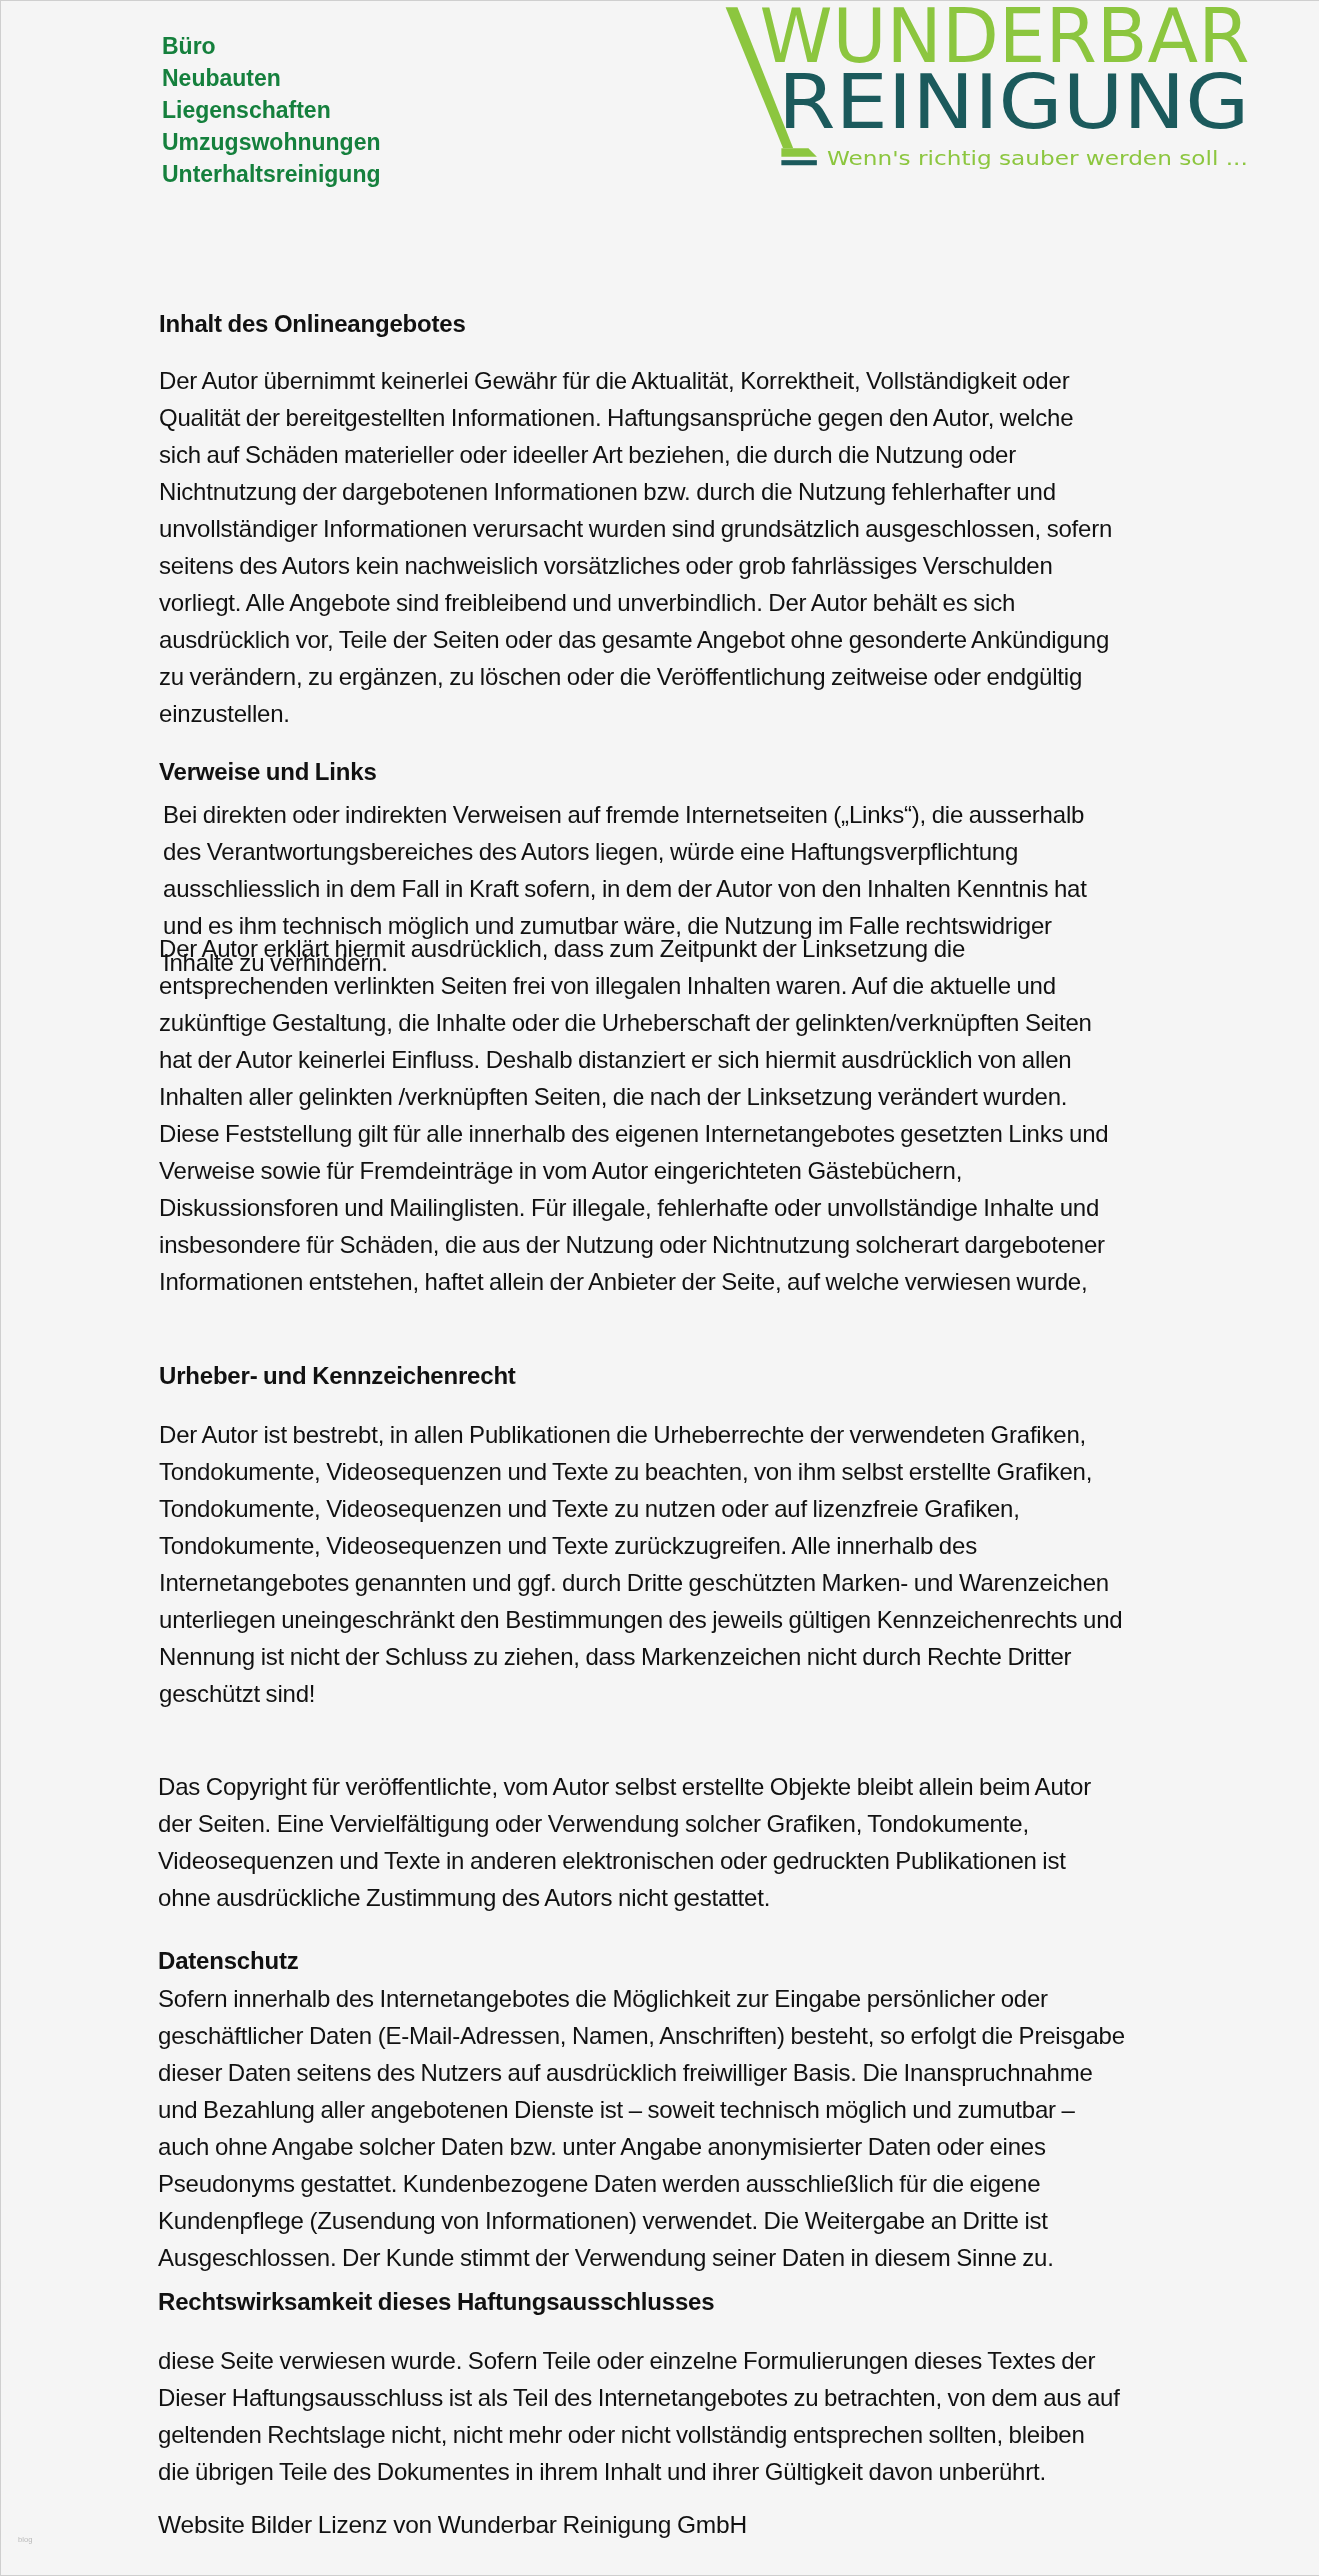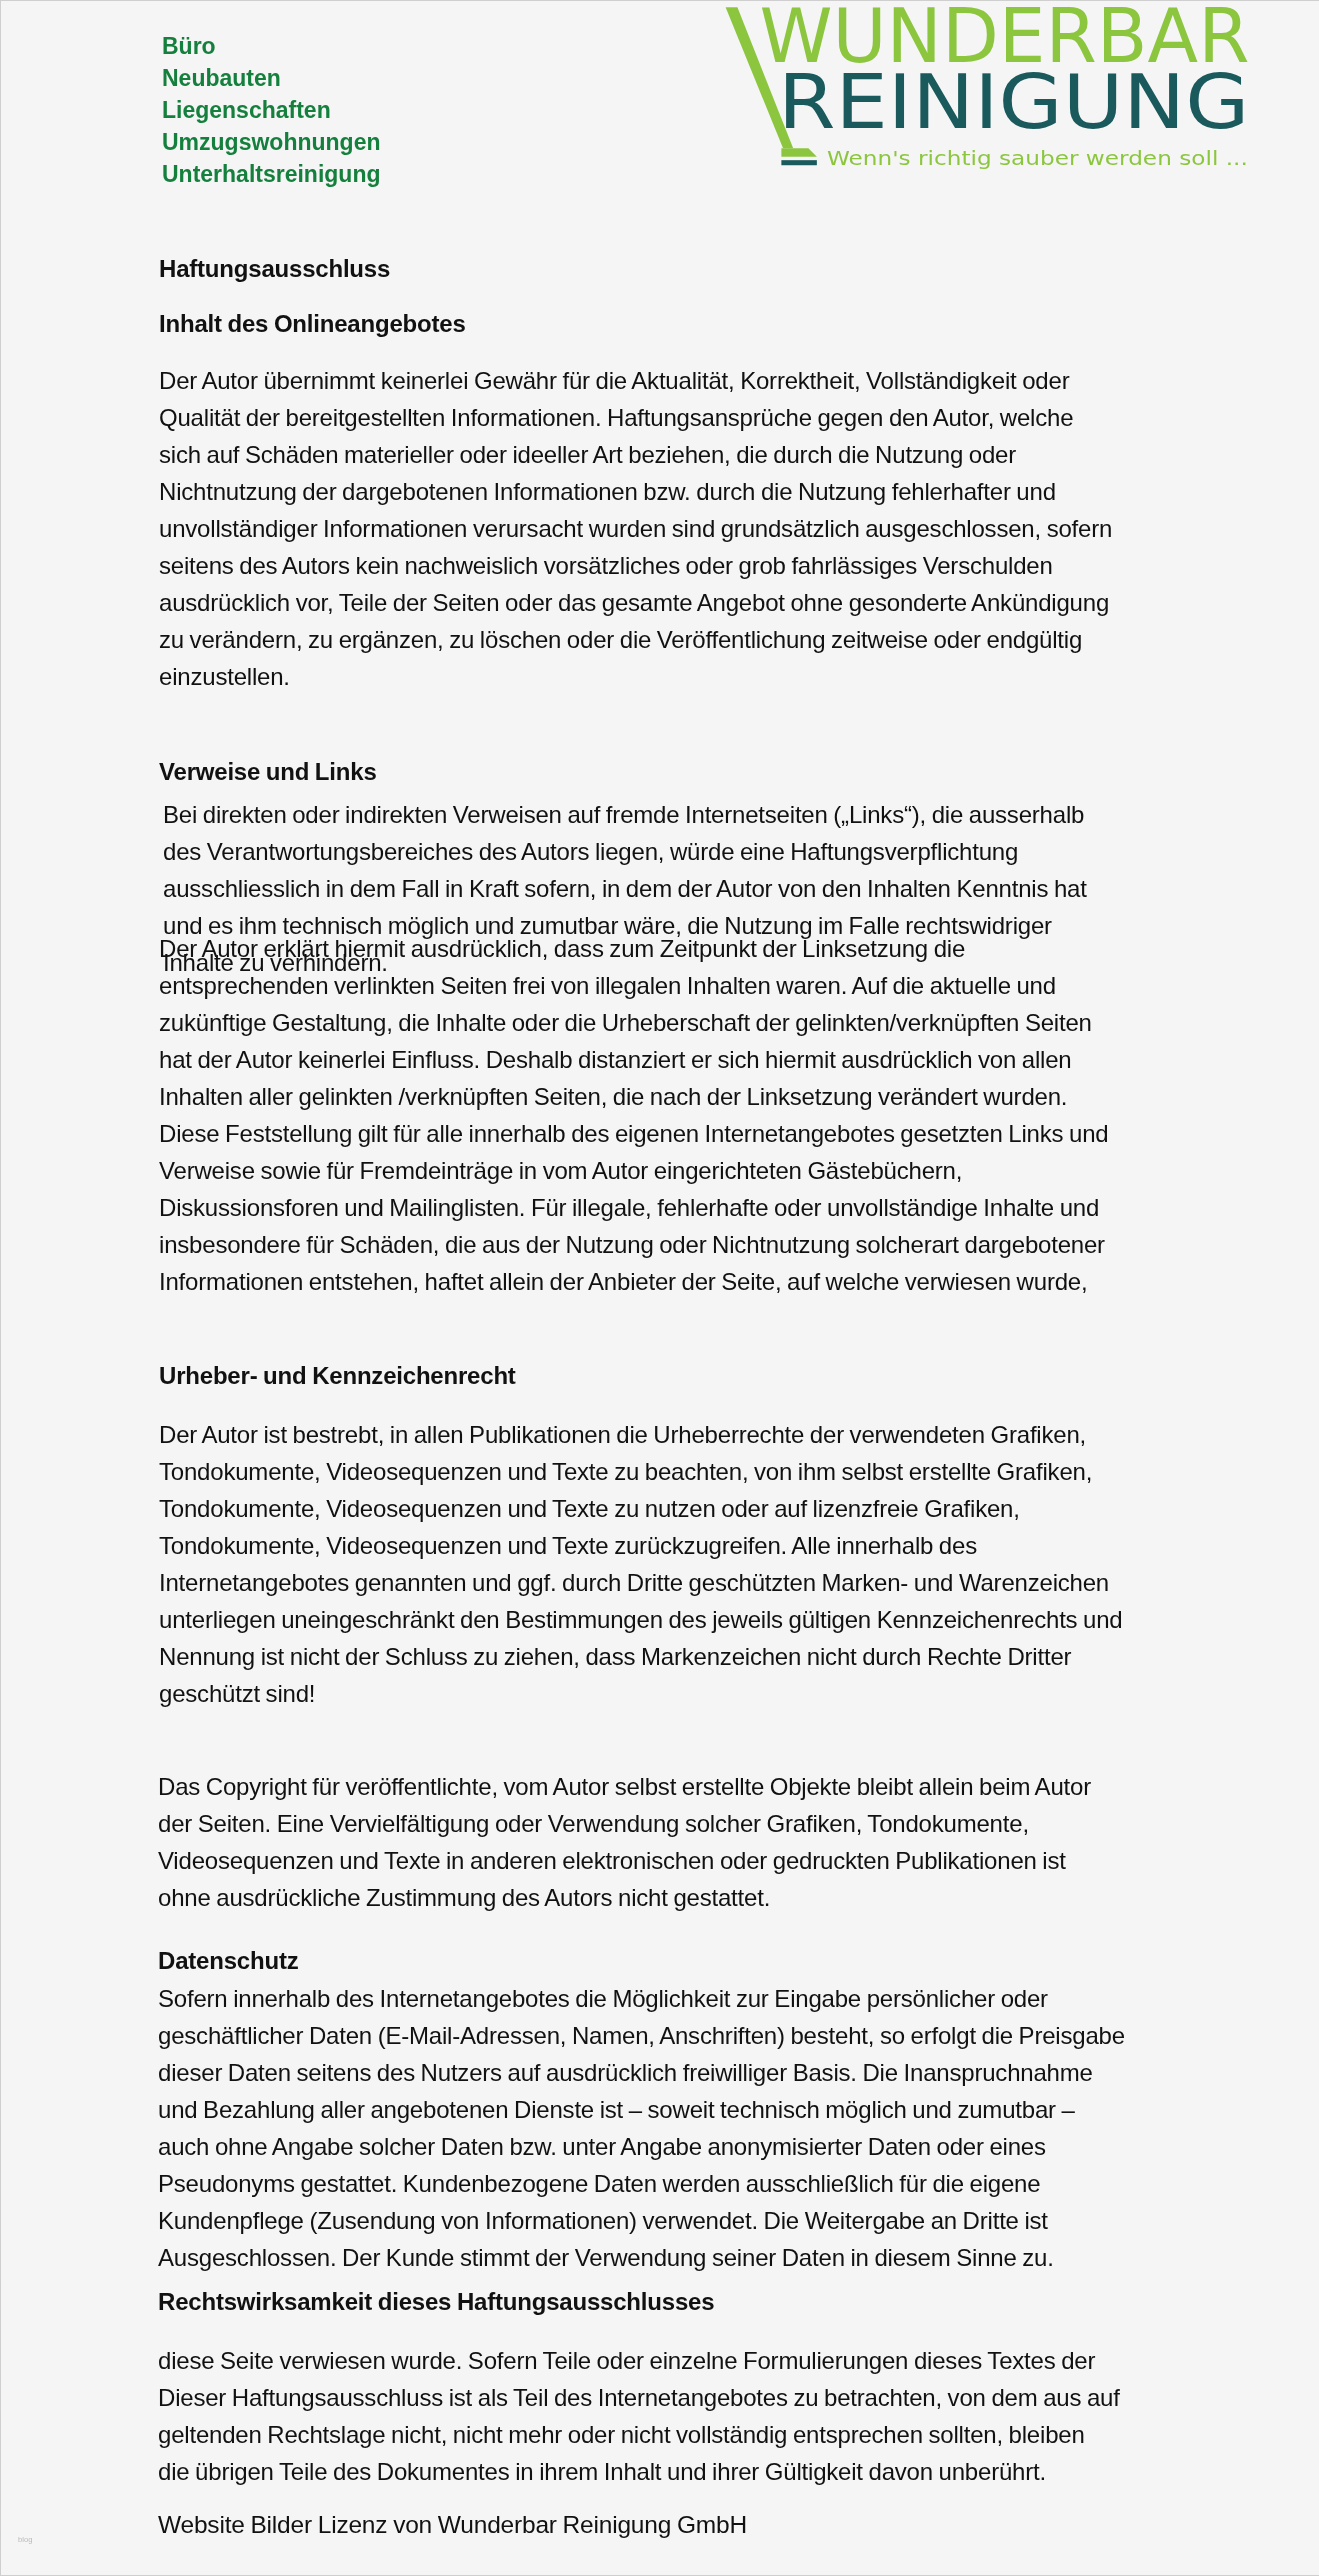--- a/index.html
+++ b/index.html
@@ -74,30 +74,30 @@
   <svg class="logo" viewBox="0 0 640 200">
 
     <polygon points="0,5 14,5 80,172 68,172" fill="#8cc63f"></polygon>
     <polygon points="66,172 98,172 108,182 66,182" fill="#8cc63f"></polygon>
     <rect x="66" y="186" width="42" height="6" fill="#1b5a5c"></rect>
     <text x="40" y="70" font-family="'DejaVu Sans', sans-serif" font-size="88" fill="#8cc63f" textLength="580" lengthAdjust="spacingAndGlyphs">WUNDERBAR</text>
     <text x="62" y="148" font-family="'DejaVu Sans', sans-serif" font-size="88" fill="#1b5a5c" textLength="558" lengthAdjust="spacingAndGlyphs">REINIGUNG</text>
     <text x="120" y="192" font-family="'DejaVu Sans', sans-serif" font-size="22" fill="#8cc63f" textLength="498" lengthAdjust="spacingAndGlyphs">Wenn's richtig sauber werden soll ...</text>
   </svg>
 
-  <div class="content h" style="top:254px;">Haftungsausschluss</div>
 
   <div class="content h" style="top:309px;">Inhalt des Onlineangebotes</div>
   <div class="content lh44" style="top:361px;">
     <div class="line">Der Autor übernimmt keinerlei Gewähr für die Aktualität, Korrektheit, Vollständigkeit oder</div>
     <div class="line">Qualität der bereitgestellten Informationen. Haftungsansprüche gegen den Autor, welche</div>
     <div class="line">sich auf Schäden materieller oder ideeller Art beziehen, die durch die Nutzung oder</div>
     <div class="line">Nichtnutzung der dargebotenen Informationen bzw. durch die Nutzung fehlerhafter und</div>
     <div class="line">unvollständiger Informationen verursacht wurden sind grundsätzlich ausgeschlossen, sofern</div>
     <div class="line">seitens des Autors kein nachweislich vorsätzliches oder grob fahrlässiges Verschulden</div>
+    <div class="line">vorliegt. Alle Angebote sind freibleibend und unverbindlich. Der Autor behält es sich</div>
     <div class="line">ausdrücklich vor, Teile der Seiten oder das gesamte Angebot ohne gesonderte Ankündigung</div>
     <div class="line">zu verändern, zu ergänzen, zu löschen oder die Veröffentlichung zeitweise oder endgültig</div>
     <div class="line">einzustellen.</div>
   </div>
 
   <div class="content h" style="top:757px;">Verweise und Links</div>
   <div class="content lh44" style="top:795px; left:162px;">
     <div class="line">Bei direkten oder indirekten Verweisen auf fremde Internetseiten („Links“), die ausserhalb</div>
     <div class="line">des Verantwortungsbereiches des Autors liegen, würde eine Haftungsverpflichtung</div>
     <div class="line">ausschliesslich in dem Fall in Kraft sofern, in dem der Autor von den Inhalten Kenntnis hat</div>

